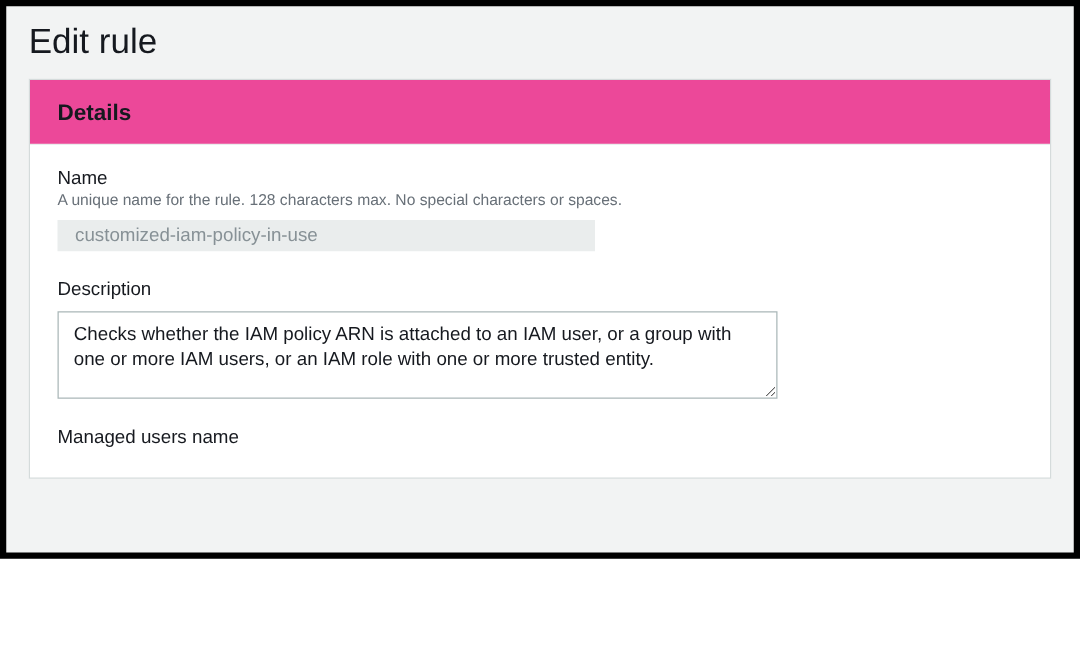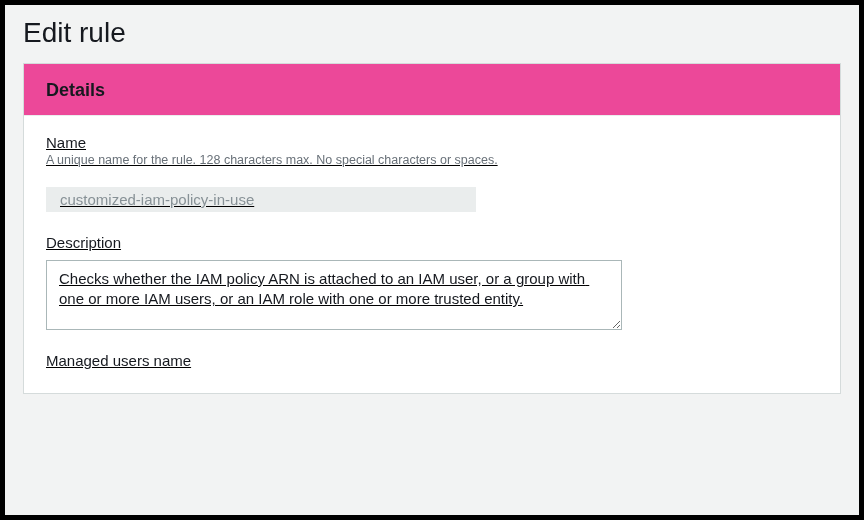--- a/index.html
+++ b/index.html
@@ -10,21 +10,21 @@
     body {
       font-family: "Amazon Ember", "Helvetica Neue", Arial, sans-serif;
       background: #ffffff;
       width: 864px;
       height: 527px;
       overflow: hidden;
     }
     .outer-frame {
       border: 5px solid #000000;
       width: 864px;
-      height: 520px;
+      height: 447px;
       background: #f2f3f3;
       padding: 0;
     }
     .page-title {
       font-size: 28px;
       font-weight: 400;
       color: #16191f;
       padding: 12px 18px 14px 18px;
     }
     .panel {
@@ -37,35 +37,34 @@
       border-bottom: 1px solid #eaeded;
       background: #ec4899;
     }
     .panel-title {
       font-size: 18px;
       font-weight: 700;
       color: #16191f;
     }
     .panel-body {
       padding: 18px 22px 22px 22px;
-      text-decoration: underline;
     }
     .field-block {
       margin-bottom: 22px;
     }
     .field-label {
       font-size: 15px;
       color: #16191f;
       font-weight: 400;
       margin-bottom: 2px;
     }
     .field-hint {
       font-size: 12.5px;
       color: #687078;
-      margin-bottom: 20px;
+      margin-bottom: 9px;
     }
     .readonly-input {
       display: block;
       width: 430px;
       background: #eaeded;
       color: #879196;
       border: none;
       padding: 4px 14px;
       font-size: 15px;
       font-family: inherit;

